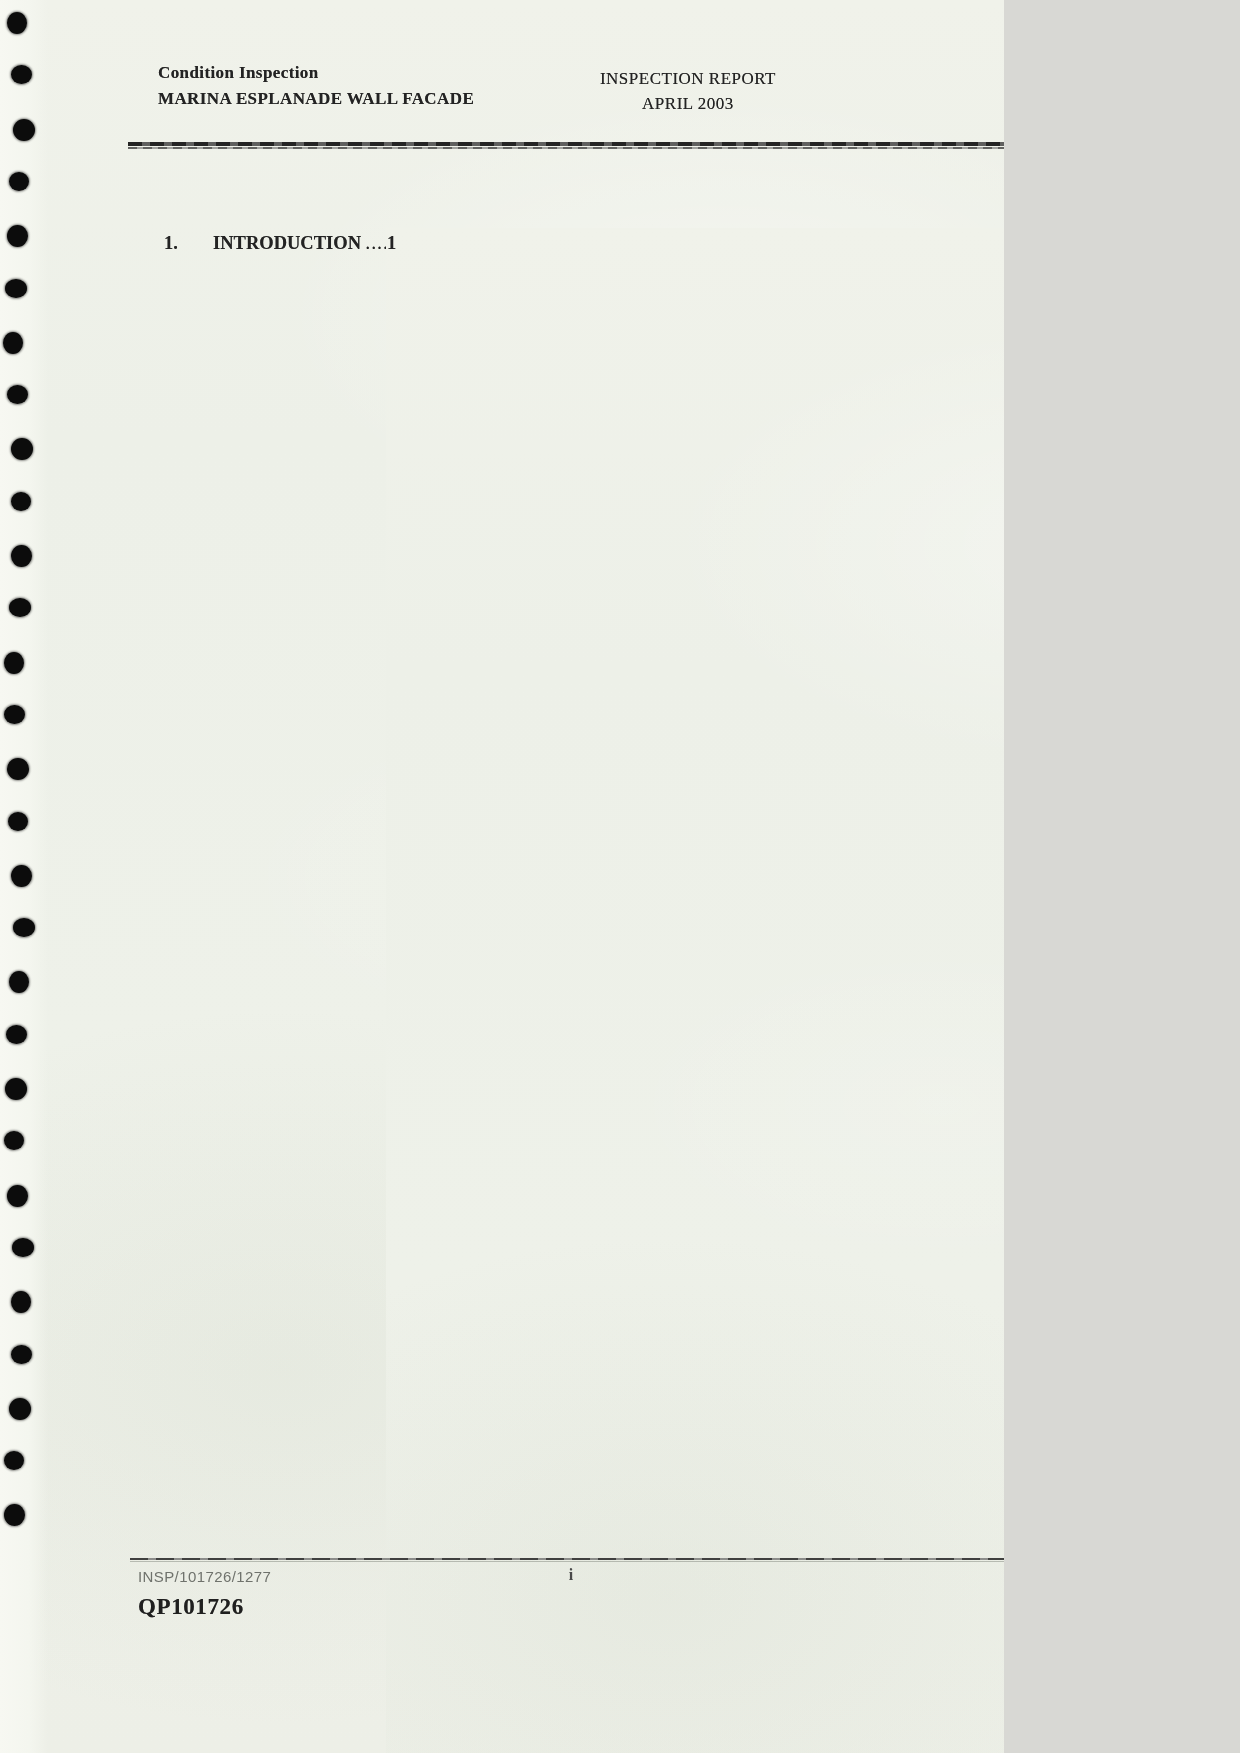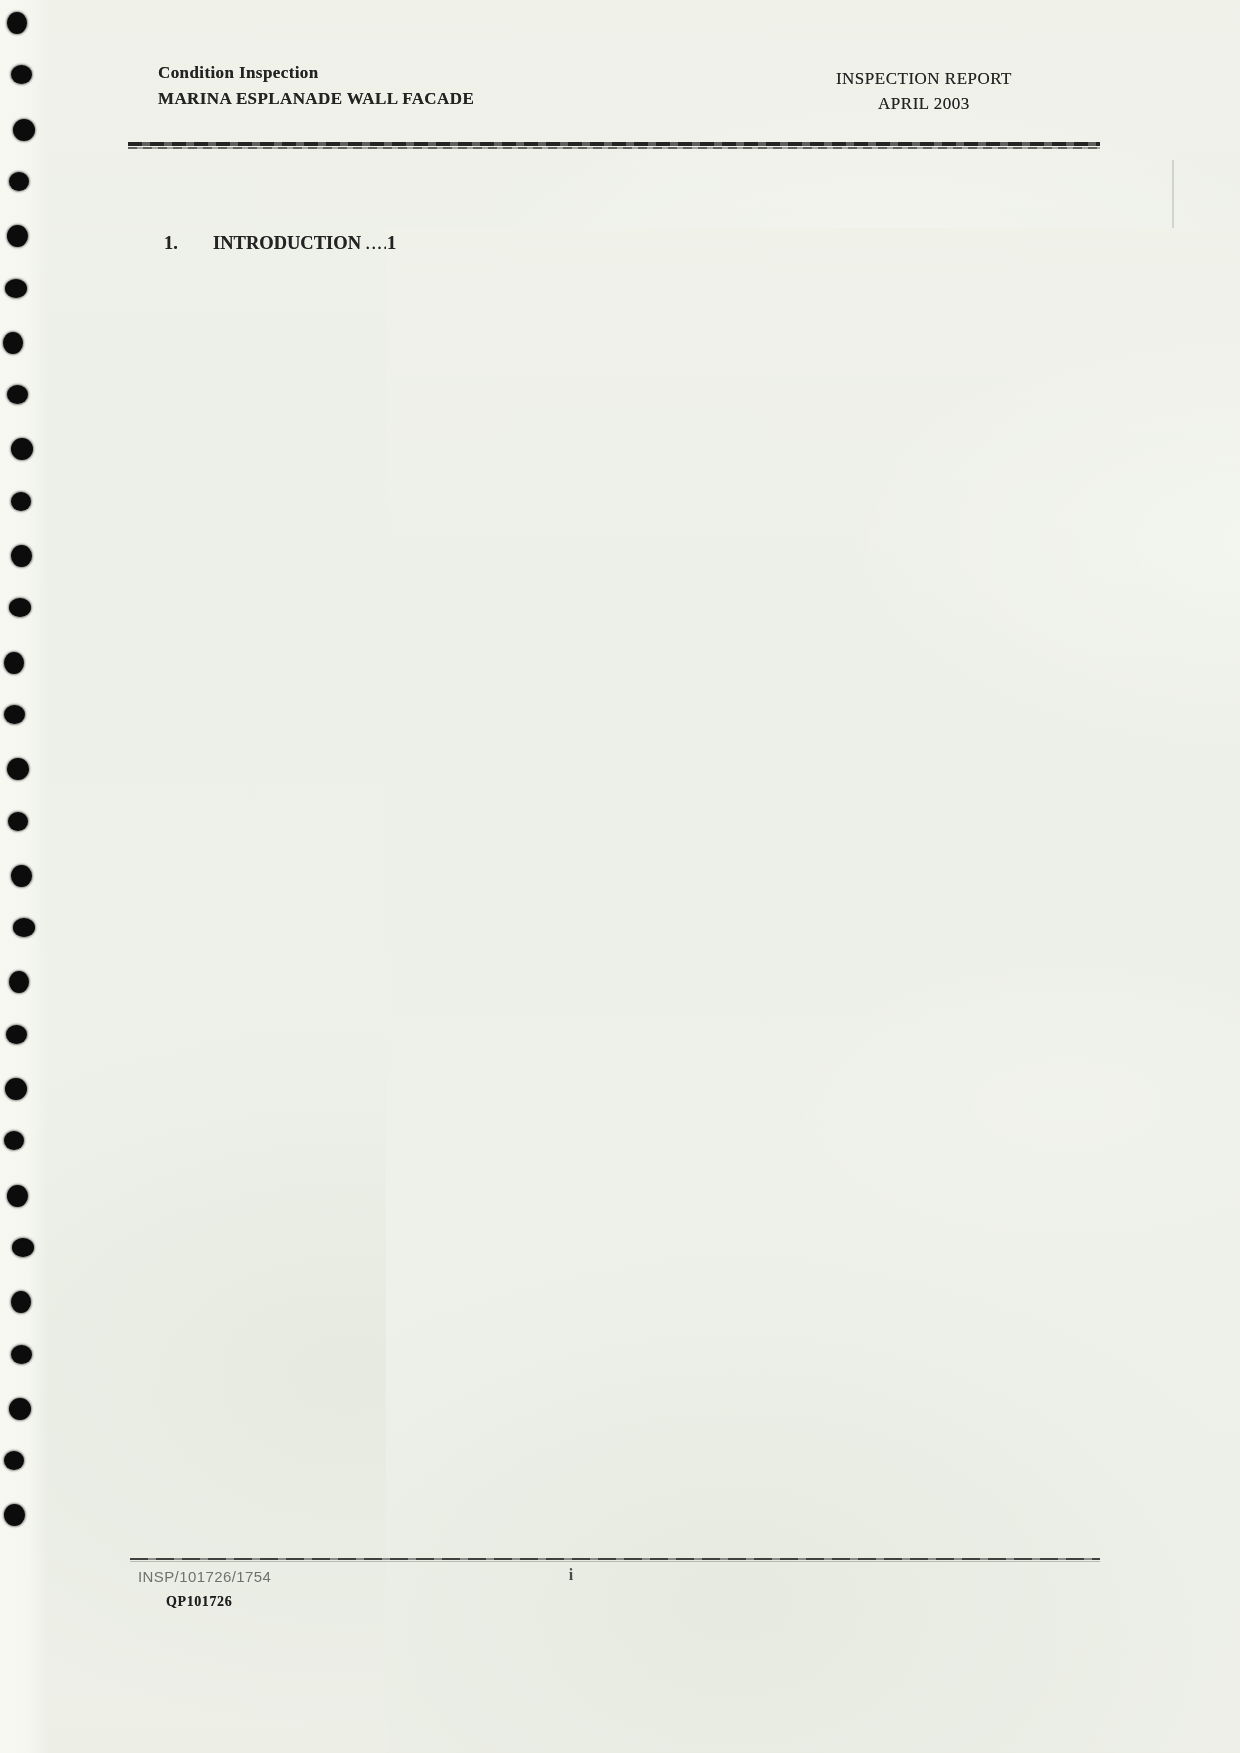--- a/index.html
+++ b/index.html
@@ -1,17 +1,17 @@
 <!DOCTYPE html>
 <html><head>
 <meta charset="utf-8">
 <style>
   html,body{margin:0;padding:0;background:#d8d8d4;}
   .page{
-    position:relative;width:1240px;height:1753px;overflow:hidden;
+    position:relative;width:1004px;height:1753px;overflow:hidden;
     background:linear-gradient(180deg,#f0f2ea 0%,#edf0e8 25%,#eef1e9 60%,#edefe7 100%);
     font-family:"Liberation Serif","DejaVu Serif",serif;
     color:#232323;
   }
   .page::before{content:"";position:absolute;inset:0;pointer-events:none;
     background:
       radial-gradient(ellipse 700px 350px at 72% 18%, rgba(255,255,255,.30), transparent 65%),
       radial-gradient(ellipse 900px 600px at 28% 78%, rgba(185,196,176,.14), transparent 60%),
       radial-gradient(ellipse 500px 250px at 55% 50%, rgba(255,255,255,.12), transparent 70%);
   }
@@ -52,22 +52,22 @@
   .lvl1 .num{width:49px;}
   
   .footer-rule{position:absolute;left:130px;top:1558px;width:970px;height:4px;
     background:
       repeating-linear-gradient(90deg, rgba(45,45,45,.9) 0 18px, rgba(100,100,100,.7) 18px 26px) top/100% 2px no-repeat,
       linear-gradient(rgba(130,135,125,.5),rgba(130,135,125,.5)) bottom/100% 1px no-repeat;}
   .ref{position:absolute;left:138px;top:1568px;font-family:"Liberation Sans","DejaVu Sans",sans-serif;
     font-size:15px;color:#6f726c;letter-spacing:.4px;}
   .pagenum{position:absolute;left:140px;width:862px;top:1566px;text-align:center;
     font-size:16px;color:#4a4a4a;font-weight:700;}
-  .docnum{position:absolute;left:138px;top:1594px;font-size:14px;font-weight:700;letter-spacing:.6px;
-    color:#1f1f1f;text-shadow:0 0 .6px rgba(35,35,35,.6);margin-left:28px;}
+  .docnum{position:absolute;left:138px;top:1594px;font-size:23px;font-weight:700;letter-spacing:.6px;
+    color:#1f1f1f;text-shadow:0 0 .6px rgba(35,35,35,.6);}
 </style>
 </head>
 <body>
 
 <div class="page">
 
   <div class="binding">
       <div class="hole" style="top: 12px; left: 7px; width: 20px; height: 22px;"></div>
       <div class="hole" style="top: 65px; left: 11px; width: 21px; height: 19px;"></div>
       <div class="hole" style="top: 119px; left: 13px; width: 22px; height: 22px;"></div>
@@ -116,17 +116,17 @@
   <div class="toc">
       <div class="row lvl1">
     <span class="num">1.</span>
     <span class="title">INTRODUCTION</span>
     <span class="dots"></span>
     <span class="page">1</span>
   </div>
     </div>
 
   <div class="footer-rule"></div>
-  <div class="ref">INSP/101726/1754</div>
+  <div class="ref">INSP/101726/1277</div>
   <div class="pagenum">i</div>
   <div class="docnum">QP101726</div>
 
 </div>
 
 </body></html>

